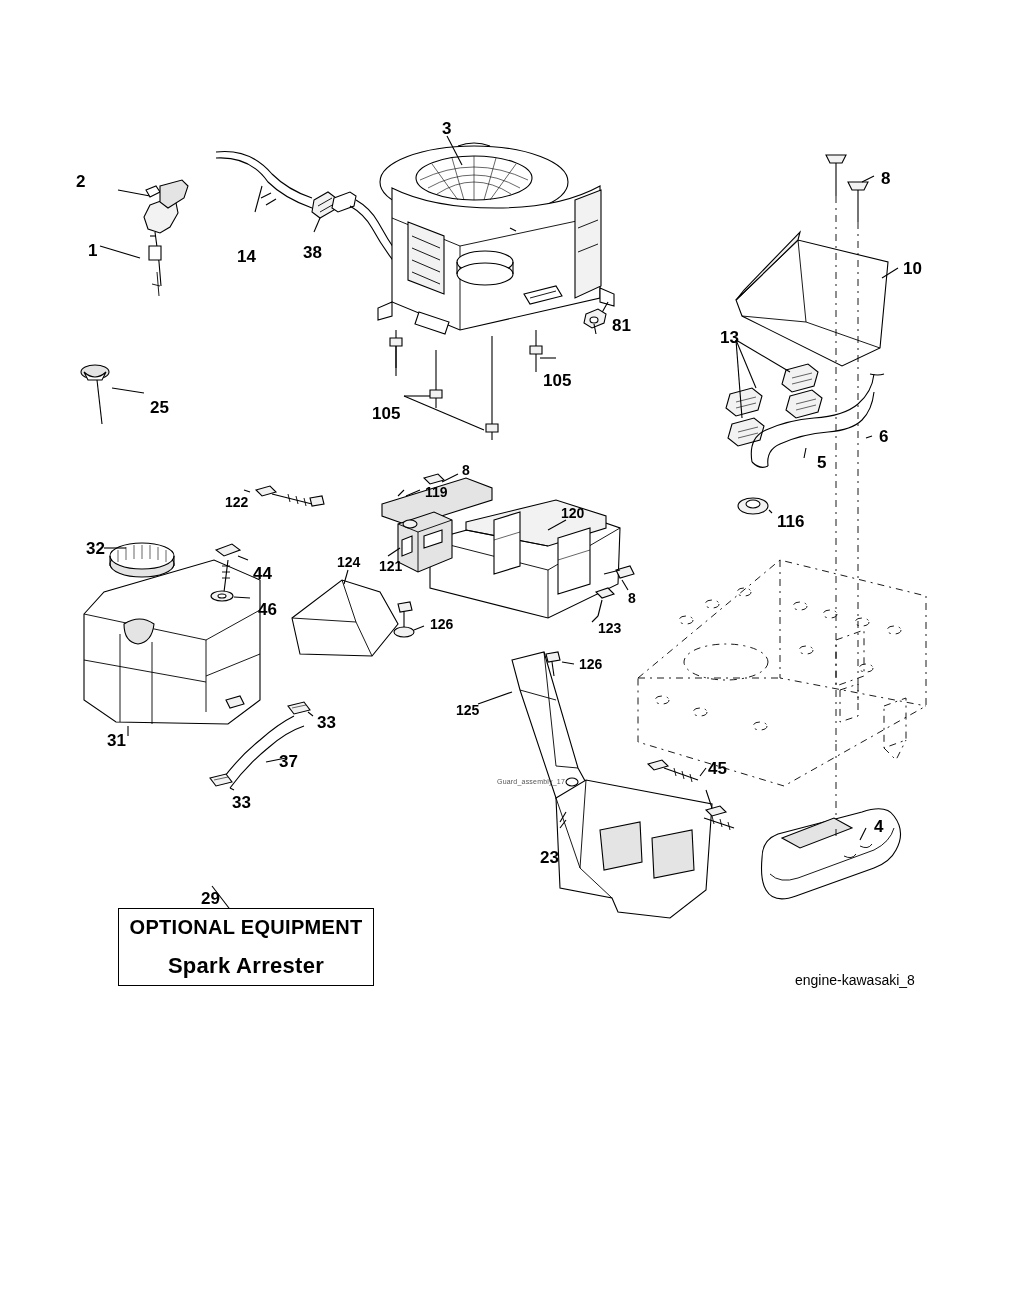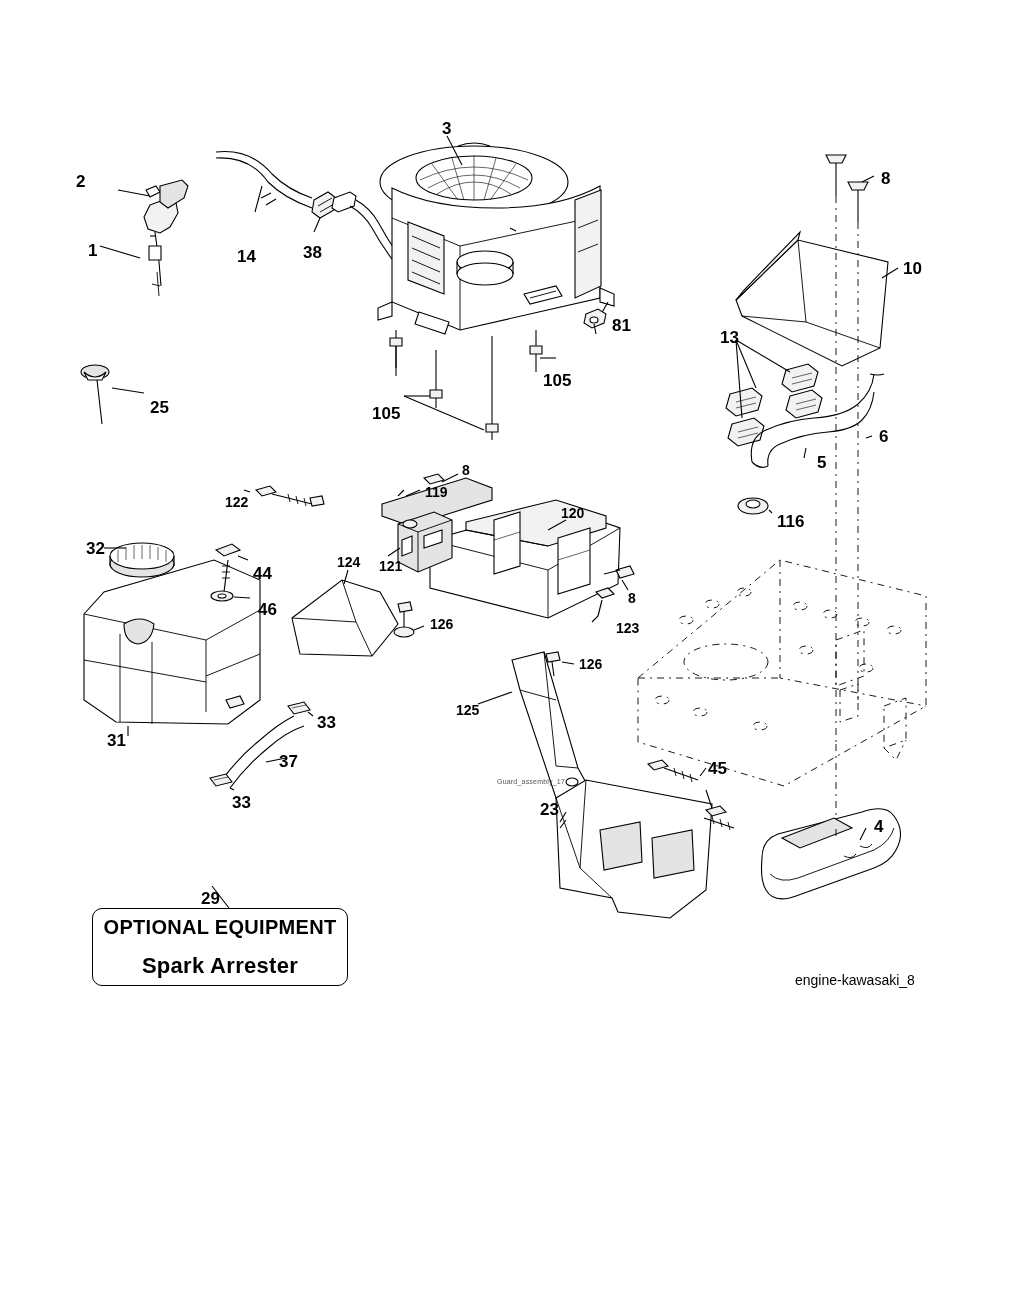--- a/index.html
+++ b/index.html
@@ -372,33 +372,33 @@
   <div class="callout" style="left:279px;top:752px;">37</div>
   <div class="callout" style="left:232px;top:793px;">33</div>
   <div class="callout small" style="left:225px;top:494px;">122</div>
   <div class="callout small" style="left:462px;top:462px;">8</div>
   <div class="callout small" style="left:409px;top:484px;margin-left:16px;">119</div>
   <div class="callout small" style="left:561px;top:505px;">120</div>
   <div class="callout small" style="left:379px;top:558px;">121</div>
   <div class="callout small" style="left:337px;top:554px;">124</div>
   <div class="callout small" style="left:430px;top:616px;">126</div>
   <div class="callout small" style="left:628px;top:590px;">8</div>
-  <div class="callout small" style="left:616px;top:620px;text-align:center;">123</div>
+  <div class="callout small" style="left:598px;top:620px;text-align:center;">123</div>
   <div class="callout small" style="left:579px;top:656px;">126</div>
   <div class="callout small" style="left:456px;top:702px;">125</div>
   <div class="callout" style="left:708px;top:759px;">45</div>
-  <div class="callout" style="left:540px;top:800px;">23</div>
+  <div class="callout" style="left:540px;top:848px;">23</div>
   <div class="callout" style="left:874px;top:817px;">4</div>
 
   <div class="tinylabel" style="left:497px;top:778px;">Guard_assembly_17</div>
 
   <div class="callout" style="left:201px;top:889px;">29</div>
   <svg class="layer" viewBox="0 0 1024 1316">
     <path class="lines" d="M212 886 L232 912"></path>
   </svg>
-  <div class="plate" style="left:92px;top:908px;width:254px;height:76px;border-radius:10px;">
+  <div class="plate" style="left:118px;top:908px;width:254px;height:76px;">
     <div class="t1">OPTIONAL EQUIPMENT</div>
     <div class="t2">Spark Arrester</div>
   </div>
 
   <div class="filecode" style="left:795px;top:972px;">engine-kawasaki_8</div>
 
 </div>
 
 </body></html>

